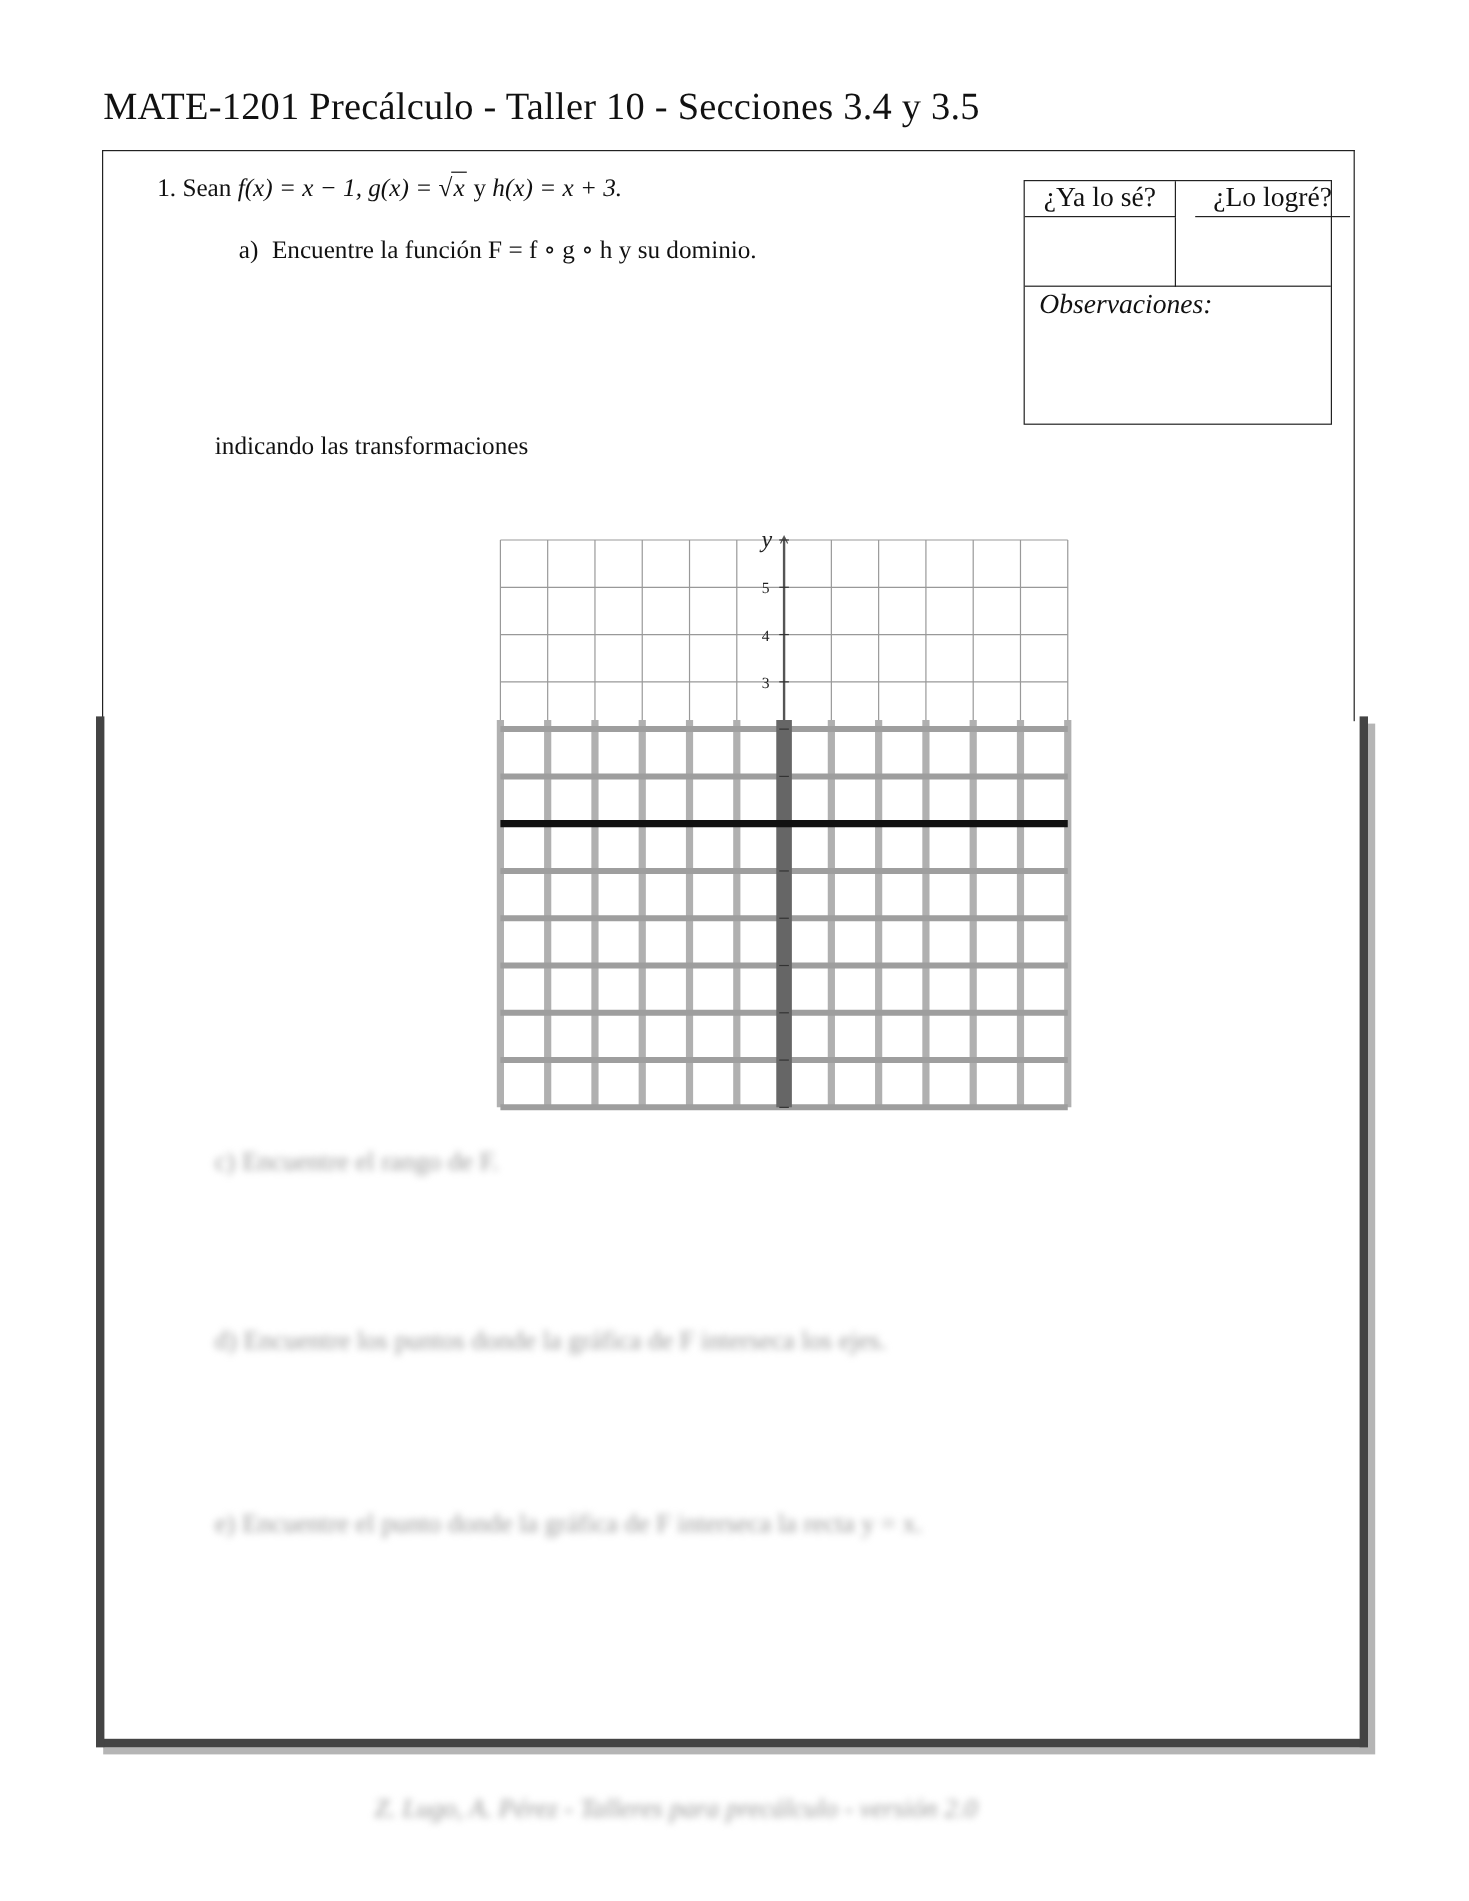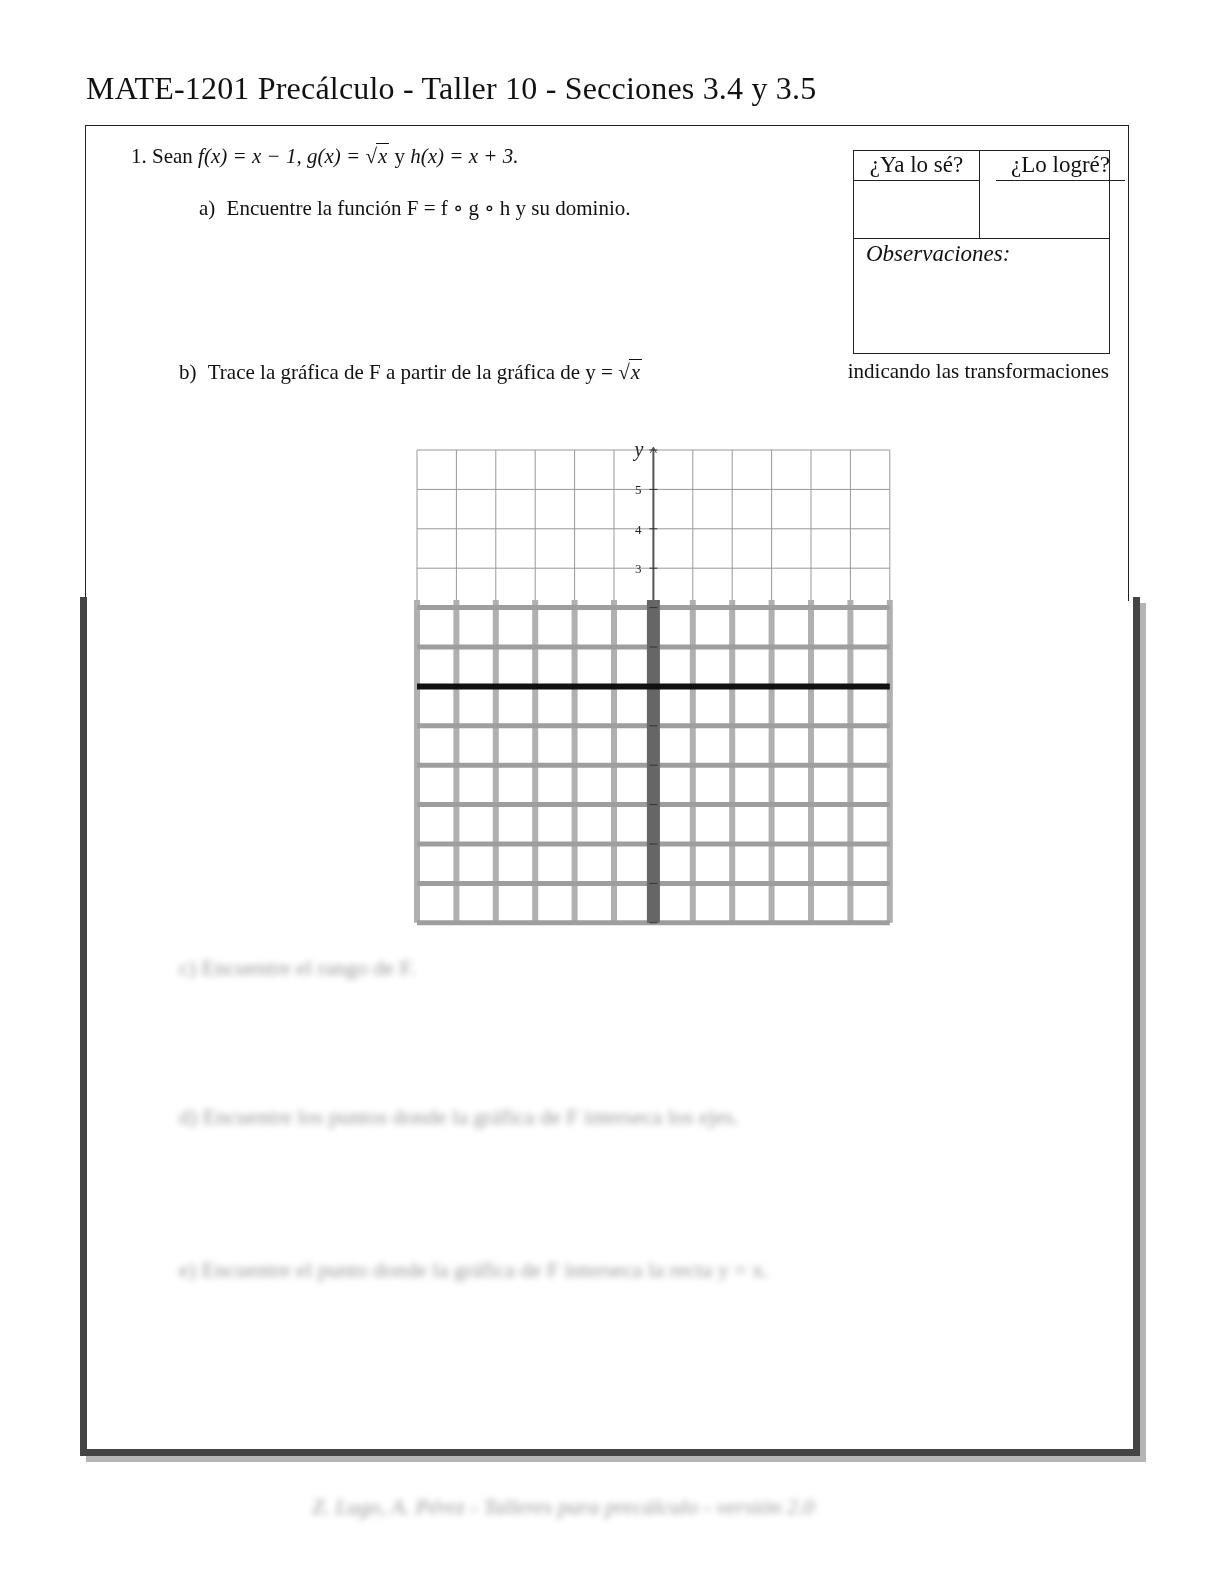--- a/index.html
+++ b/index.html
@@ -51,22 +51,20 @@
 <div class="table-box">
   <div class="tb-h1">¿Ya lo sé?</div>
   <div class="tb-h2">¿Lo logré?</div>
   <div class="tb-c1"></div>
   <div class="tb-c2"></div>
   <div class="tb-obs">Observaciones:</div>
 </div>
 
 <div class="q" style="left:179px; top:359px; width:930px;">
   <div style="display:flex; justify-content:space-between;">
-    <span><span>b)</span>
-    <span style="margin-left:6px;">Trace la gráfica de F a partir de la gráfica de y = </span><span class="rad">√</span><span class="sqrt">x</span></span>
     <span> indicando las transformaciones</span>
   </div>
 </div>
 
 <svg id="grid-svg" style="position:absolute; left:400px; top:430px;" width="510" height="510" viewBox="0 0 510 510">
   <g id="grid-lines">
       <line x1="17" y1="20" x2="17" y2="170" stroke="#999" stroke-width="1"></line>
       <line x1="17" y1="170" x2="17" y2="492.79999999999995" stroke="#b0b0b0" stroke-width="6"></line>
       <line x1="56.4" y1="20" x2="56.4" y2="170" stroke="#999" stroke-width="1"></line>
       <line x1="56.4" y1="170" x2="56.4" y2="492.79999999999995" stroke="#b0b0b0" stroke-width="6"></line>

